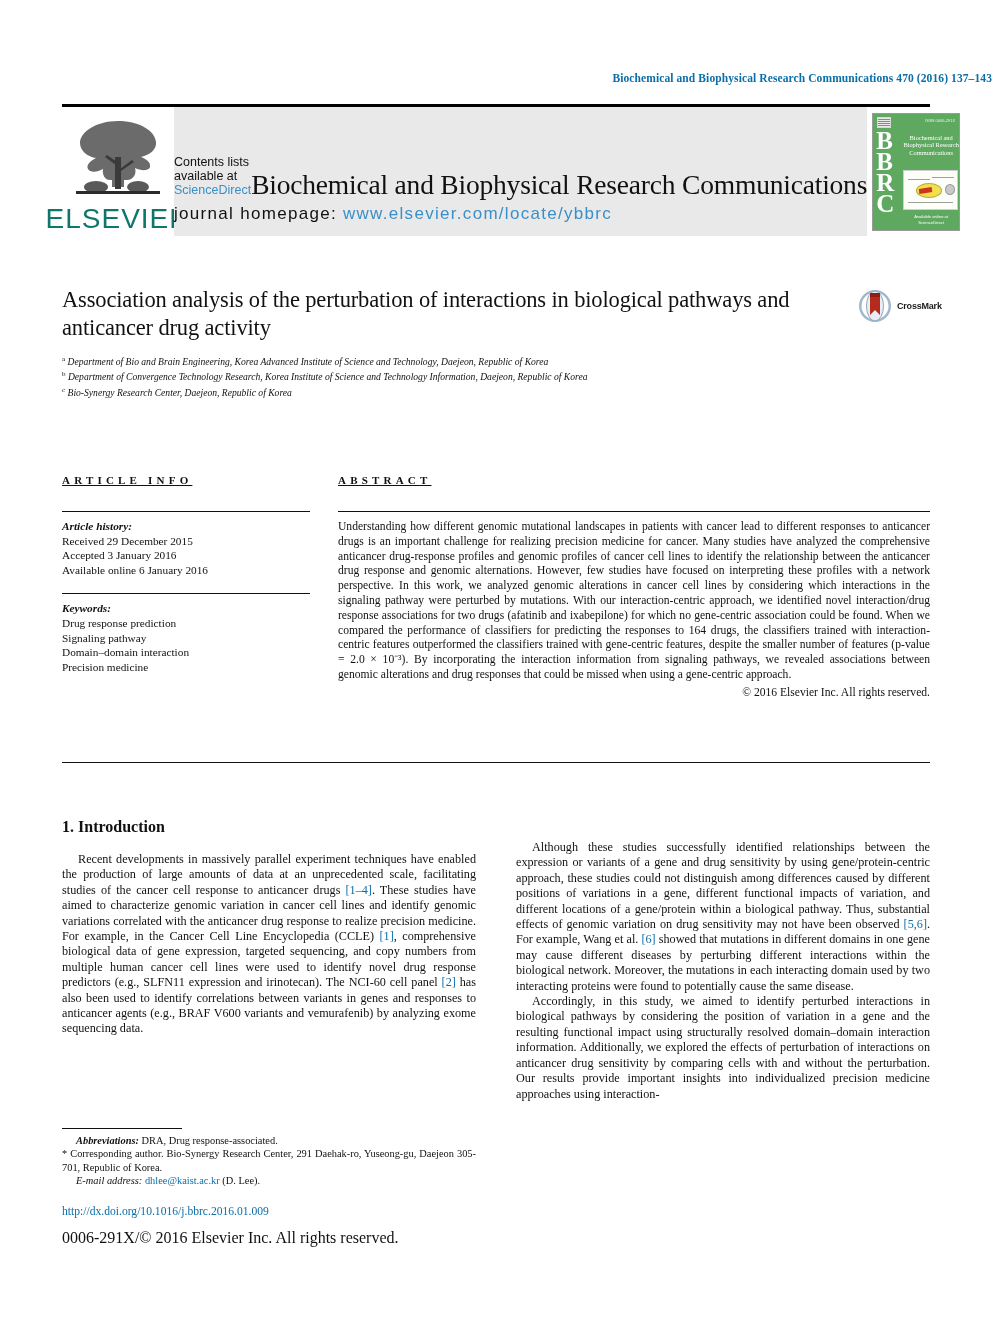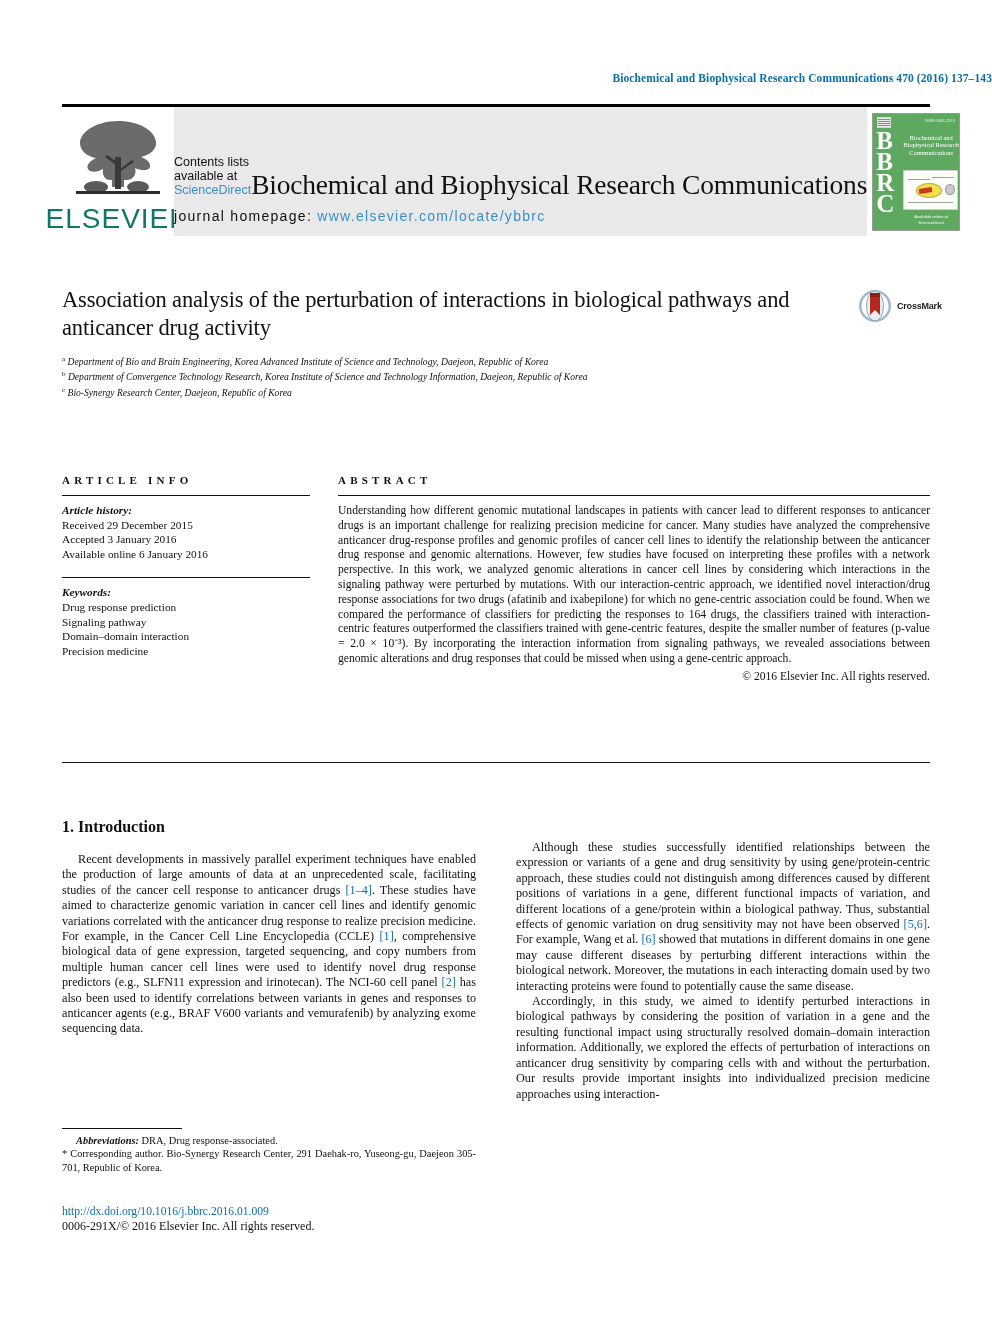--- a/index.html
+++ b/index.html
@@ -80,21 +80,21 @@
     font-size: 27.5px;
     color: #111;
     margin-top: 18px;
     letter-spacing: -0.2px;
     white-space: nowrap;
   }
   .homepage-line {
     position: absolute;
     bottom: 12px;
     font-family: "Liberation Sans", sans-serif;
-    font-size: 14px;
+    font-size: 17px;
     letter-spacing: 1.3px;
     color: #111;
   }
   .homepage-line .url { color: #3a8fc8; }
   .cover-cell {
     width: 98px;
     flex: 0 0 98px;
     display: flex;
     align-items: center;
     justify-content: center;
@@ -227,21 +227,22 @@
   }
   .col-info { width: 248px; flex: 0 0 248px; }
   .col-abs { flex: 1 1 auto; }
 
   .sechead {
     font-family: "Liberation Serif", serif;
     font-size: 11px;
     font-weight: bold;
     letter-spacing: 4.2px;
     color: #111;
-    margin-bottom: 9px;
+    margin-bottom: 25px;
+    text-decoration: underline;
   }
   .rule { border-top: 1.6px solid #111; }
   .rule-thin { border-top: 1px solid #111; }
 
   .info-group { padding-top: 7px; font-family: "Liberation Serif", serif; font-size: 11.3px; line-height: 14.6px; color:#111; }
   .info-group .lbl { font-style: italic; font-weight: bold; }
   .info-spacer { height: 16px; }
 
   .abstract-body {
     padding-top: 8px;
@@ -328,23 +329,23 @@
   }
   .doi-link {
     display: block;
     font-family: "Liberation Serif", serif;
     font-size: 11.6px;
     color: #0b6ea8;
     text-decoration: none;
   }
   .issn-line {
     font-family: "Liberation Serif", serif;
-    font-size: 12px;
-    color: #111;
-    margin-top: 1px;
+    font-size: 16px;
+    color: #111;
+    margin-top: 11px;
   }
 </style>
 </head>
 <body>
 
 <div class="page">
 
   <div class="running-head">Biochemical and Biophysical Research Communications 470 (2016) 137–143</div>
 
   <div class="masthead">
@@ -458,20 +459,21 @@
     <div class="bcol right">
       <p class="body"><span>Although these studies successfully identified relationships between the expression or variants of a gene and drug sensitivity by using gene/protein-centric approach, these studies could not distinguish among differences caused by different positions of variations in a gene, different functional impacts of variation, and different locations of a gene/protein within a biological pathway. Thus, substantial effects of genomic variation on drug sensitivity may not have been observed </span><a class="ref" href="#">[5,6]</a><span>. For example, Wang et al. </span><a class="ref" href="#">[6]</a><span> showed that mutations in different domains in one gene may cause different diseases by perturbing different interactions within the biological network. Moreover, the mutations in each interacting domain used by two interacting proteins were found to potentially cause the same disease.</span></p>
       <p class="body">Accordingly, in this study, we aimed to identify perturbed interactions in biological pathways by considering the position of variation in a gene and the resulting functional impact using structurally resolved domain–domain interaction information. Additionally, we explored the effects of perturbation of interactions on anticancer drug sensitivity by comparing cells with and without the perturbation. Our results provide important insights into individualized precision medicine approaches using interaction-</p>
     </div>
   </div>
 
   <div class="footnotes">
     <div class="foot-rule"></div>
     <div class="foot-line foot-indent"><span class="em">Abbreviations:</span><span> DRA, Drug response-associated.</span></div>
     <div class="foot-line">* Corresponding author. Bio-Synergy Research Center, 291 Daehak-ro, Yuseong-gu, Daejeon 305-701, Republic of Korea.</div>
+    <div class="foot-line foot-indent"><span class="it">E-mail address:</span> <a class="mail" href="#">dhlee@kaist.ac.kr</a><span> (D. Lee).</span></div>
   </div>
 
   <div class="doi-footer">
     <a class="doi-link" href="#">http://dx.doi.org/10.1016/j.bbrc.2016.01.009</a>
     <div class="issn-line">0006-291X/© 2016 Elsevier Inc. All rights reserved.</div>
   </div>
 
 </div>
 
 </body></html>

